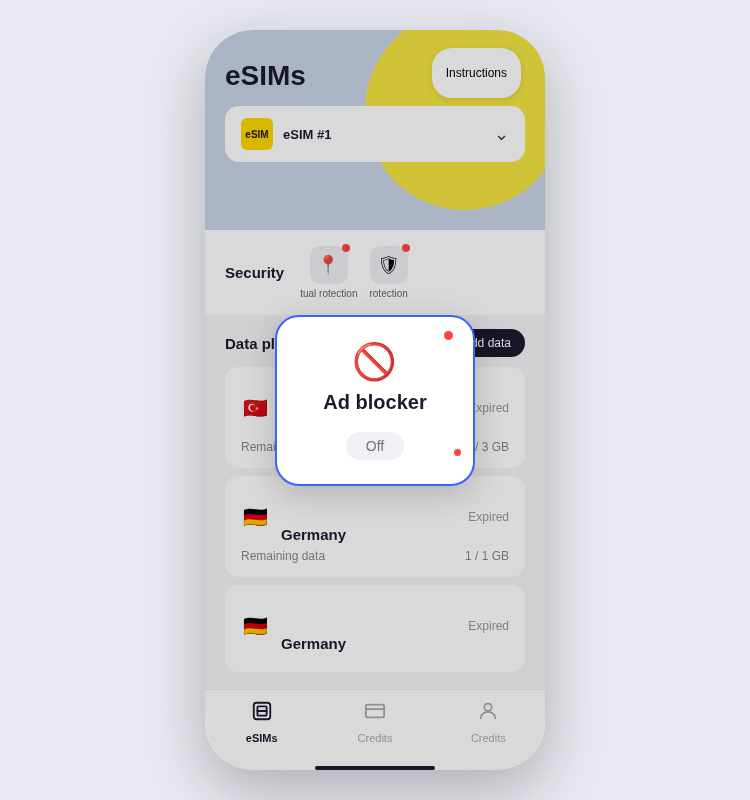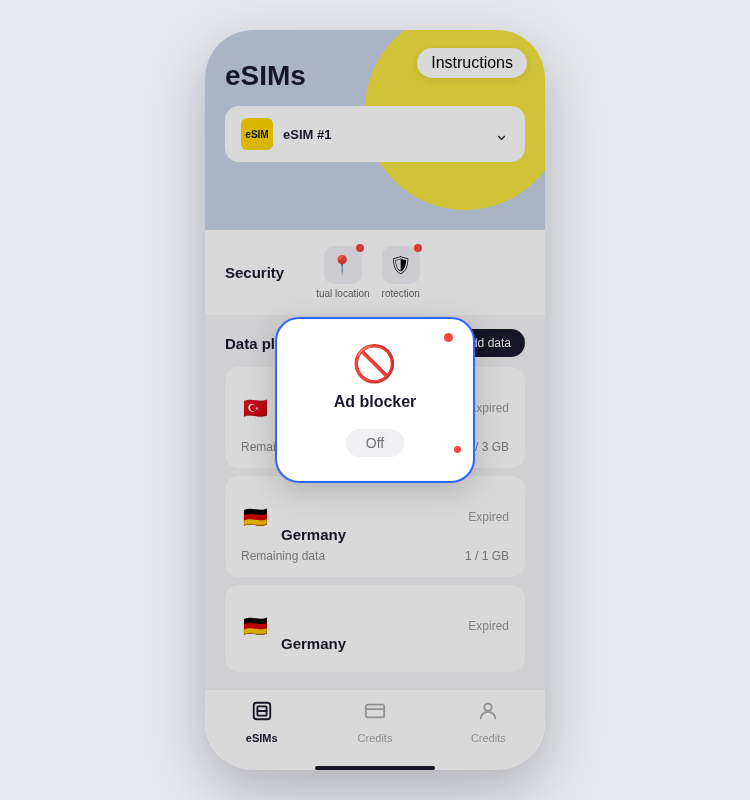--- a/index.html
+++ b/index.html
@@ -37,26 +37,26 @@
       right: -20px;
       width: 200px;
       height: 200px;
       background: #f5e642;
       border-radius: 50%;
       z-index: 0;
     }
     .instructions-btn {
       position: absolute;
       top: 18px;
-      right: 18px;
+      right: 24px;
       background: #fff;
       border: none;
       border-radius: 20px;
-      padding: 6px 14px;
-      font-size: 16px;
+      padding: 18px 14px;
+      font-size: 12px;
       font-weight: 500;
       cursor: pointer;
       z-index: 2;
       box-shadow: 0 2px 8px rgba(0,0,0,0.1);
     }
     .page-title {
       font-size: 28px;
       font-weight: 700;
       color: #1a1a2e;
       margin-top: 10px;
@@ -109,21 +109,21 @@
       background: #f5f5f7;
       position: relative;
     }
 
     
     .security-section {
       background: #fff;
       padding: 16px 20px;
       display: flex;
       align-items: center;
-      gap: 32px;
+      gap: 16px;
     }
     .security-label {
       font-size: 15px;
       font-weight: 600;
       color: #1a1a2e;
     }
     .security-items {
       display: flex;
       gap: 12px;
       flex: 1;
@@ -335,21 +335,21 @@
       height: 7px;
       background: #ff4444;
       border-radius: 50%;
     }
     .popup-ban-icon {
       font-size: 36px;
       margin-bottom: 8px;
       color: #333;
     }
     .popup-title {
-      font-size: 16px;
+      font-size: 20px;
       font-weight: 700;
       color: #1a1a2e;
       margin-bottom: 18px;
     }
     .popup-status {
       background: #f0f0f5;
       border-radius: 20px;
       padding: 6px 20px;
       font-size: 14px;
       color: #737373;
@@ -377,21 +377,21 @@
   <div class="main-content">
 
     <div class="security-section">
       <span class="security-label">Security</span>
       <div class="security-items">
         <div class="feature-item">
           <div class="feature-icon-wrap">
             <span>📍</span>
             <span class="feature-dot"></span>
           </div>
-          <span class="feature-label">tual location</span>
+          <span class="feature-label">tual rotection</span>
         </div>
         <div class="feature-item">
           <div class="feature-icon-wrap">
             <span>🛡</span>
             <span class="feature-dot"></span>
           </div>
           <span class="feature-label">rotection</span>
         </div>
       </div>
     </div>

